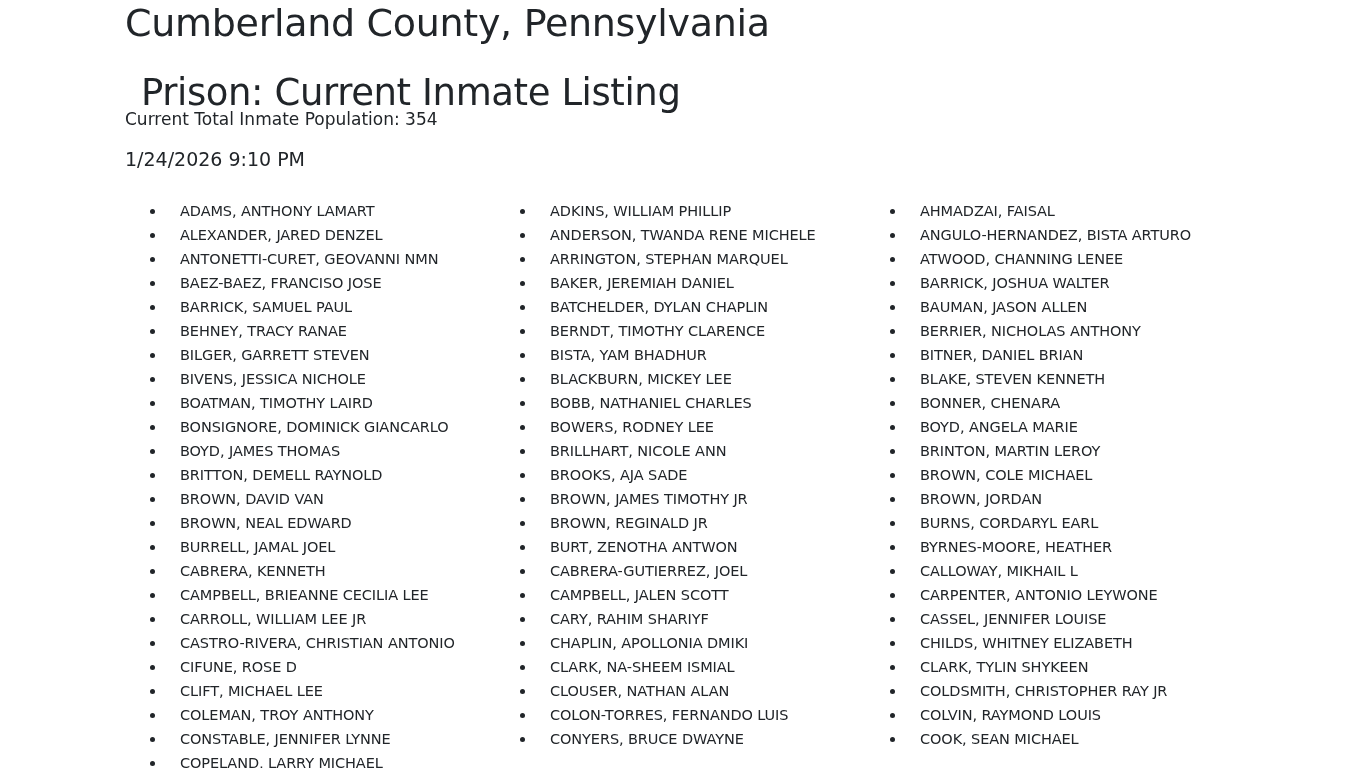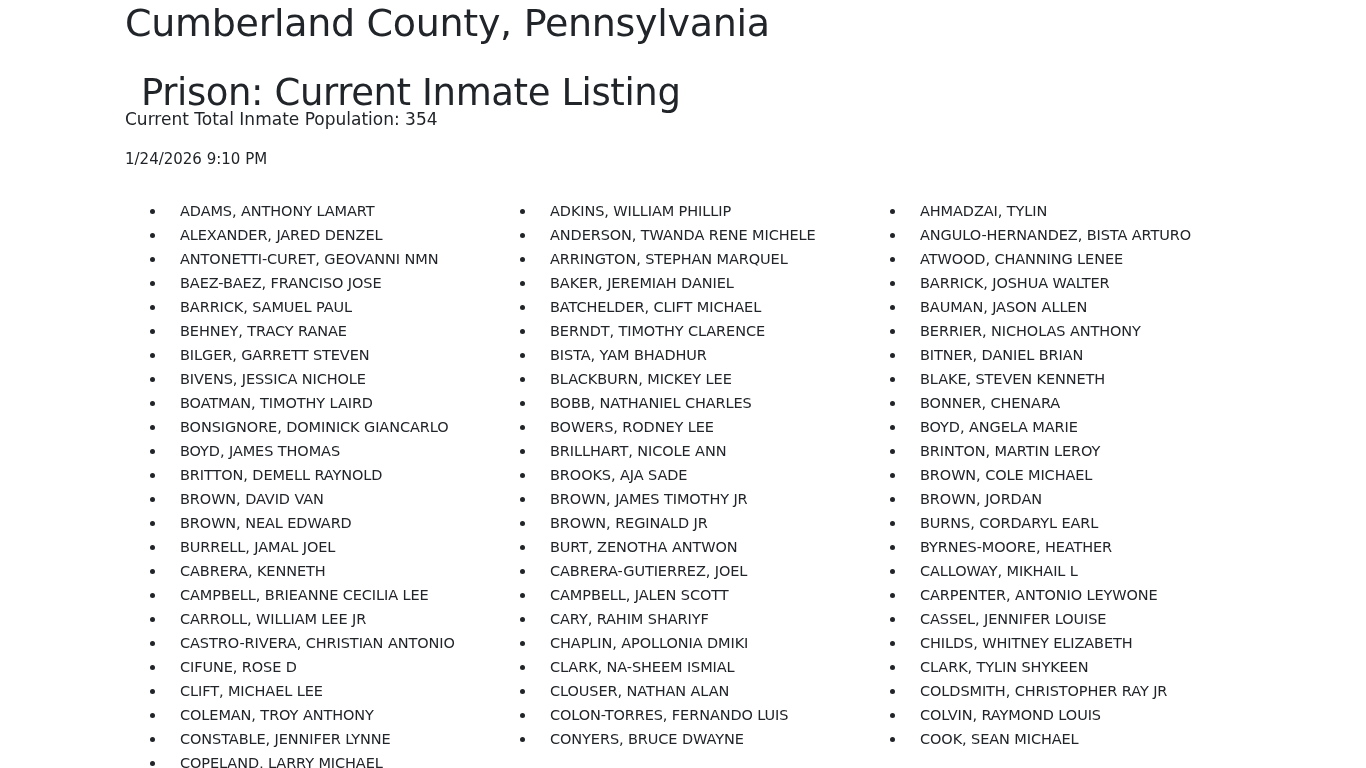--- a/index.html
+++ b/index.html
@@ -48,21 +48,21 @@
       left: 0;
       font-size: 17px;
       line-height: 20px;
       white-space: nowrap;
       margin: 0;
     }
     .timestamp {
       position: absolute;
       top: 149px;
       left: 0;
-      font-size: 15px;
+      font-size: 19px;
       line-height: 20px;
       white-space: nowrap;
       margin: 0;
     }
     .inmate-grid {
       position: absolute;
       top: 186px;
       left: 10px;
       width: 1110px;
       display: grid;
@@ -108,21 +108,21 @@
       <li class="inmate-item">
         <span class="bullet"></span>
         <span class="inmate-name">ADAMS, ANTHONY LAMART</span>
       </li>
       <li class="inmate-item">
         <span class="bullet"></span>
         <span class="inmate-name">ADKINS, WILLIAM PHILLIP</span>
       </li>
       <li class="inmate-item">
         <span class="bullet"></span>
-        <span class="inmate-name">AHMADZAI, TYLIN</span>
+        <span class="inmate-name">AHMADZAI, FAISAL</span>
       </li>
       <li class="inmate-item">
         <span class="bullet"></span>
         <span class="inmate-name">ALEXANDER, JARED DENZEL</span>
       </li>
       <li class="inmate-item">
         <span class="bullet"></span>
         <span class="inmate-name">ANDERSON, TWANDA RENE MICHELE</span>
       </li>
       <li class="inmate-item">
@@ -152,21 +152,21 @@
       <li class="inmate-item">
         <span class="bullet"></span>
         <span class="inmate-name">BARRICK, JOSHUA WALTER</span>
       </li>
       <li class="inmate-item">
         <span class="bullet"></span>
         <span class="inmate-name">BARRICK, SAMUEL PAUL</span>
       </li>
       <li class="inmate-item">
         <span class="bullet"></span>
-        <span class="inmate-name">BATCHELDER, CLIFT MICHAEL</span>
+        <span class="inmate-name">BATCHELDER, DYLAN CHAPLIN</span>
       </li>
       <li class="inmate-item">
         <span class="bullet"></span>
         <span class="inmate-name">BAUMAN, JASON ALLEN</span>
       </li>
       <li class="inmate-item">
         <span class="bullet"></span>
         <span class="inmate-name">BEHNEY, TRACY RANAE</span>
       </li>
       <li class="inmate-item">

